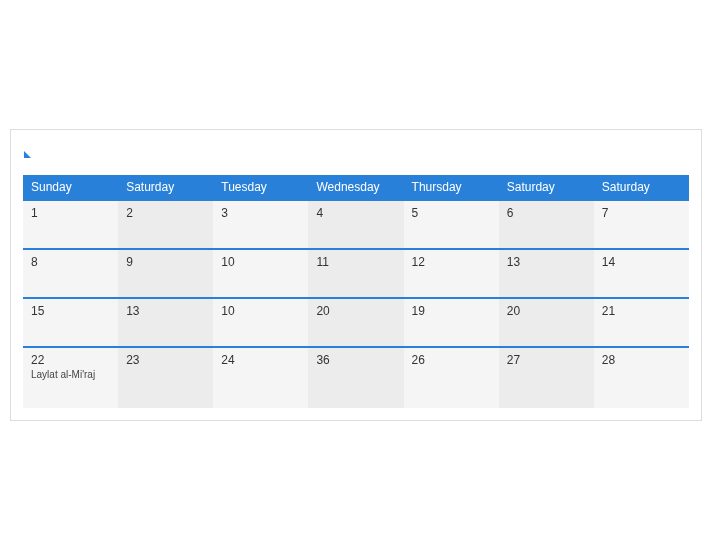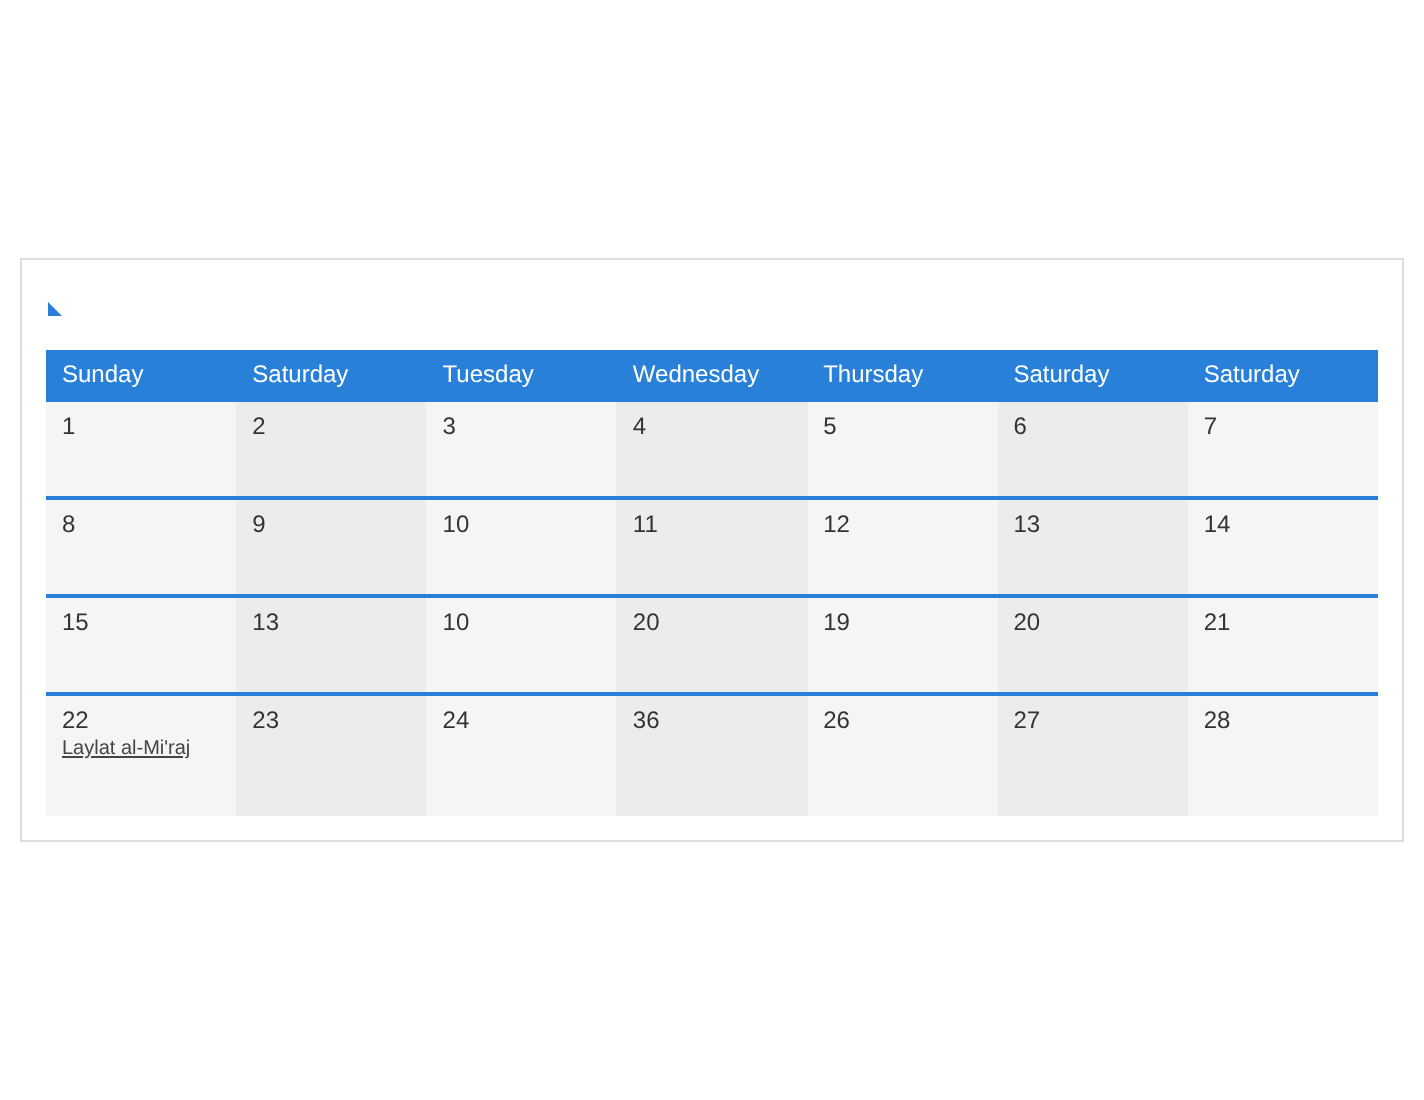--- a/index.html
+++ b/index.html
@@ -73,21 +73,20 @@
     .day-number {
       display: block;
       font-size: 12px;
       color: #333;
     }
     .day-holiday {
       display: block;
       font-size: 10px;
       color: #444;
       margin-top: 2px;
-      text-decoration: underline;
     }
     .empty-cell {
       background: #f5f5f5 !important;
     }
   </style>
 </head>
 <body>
 
 <div class="calendar-container">
   <div class="calendar-header">

